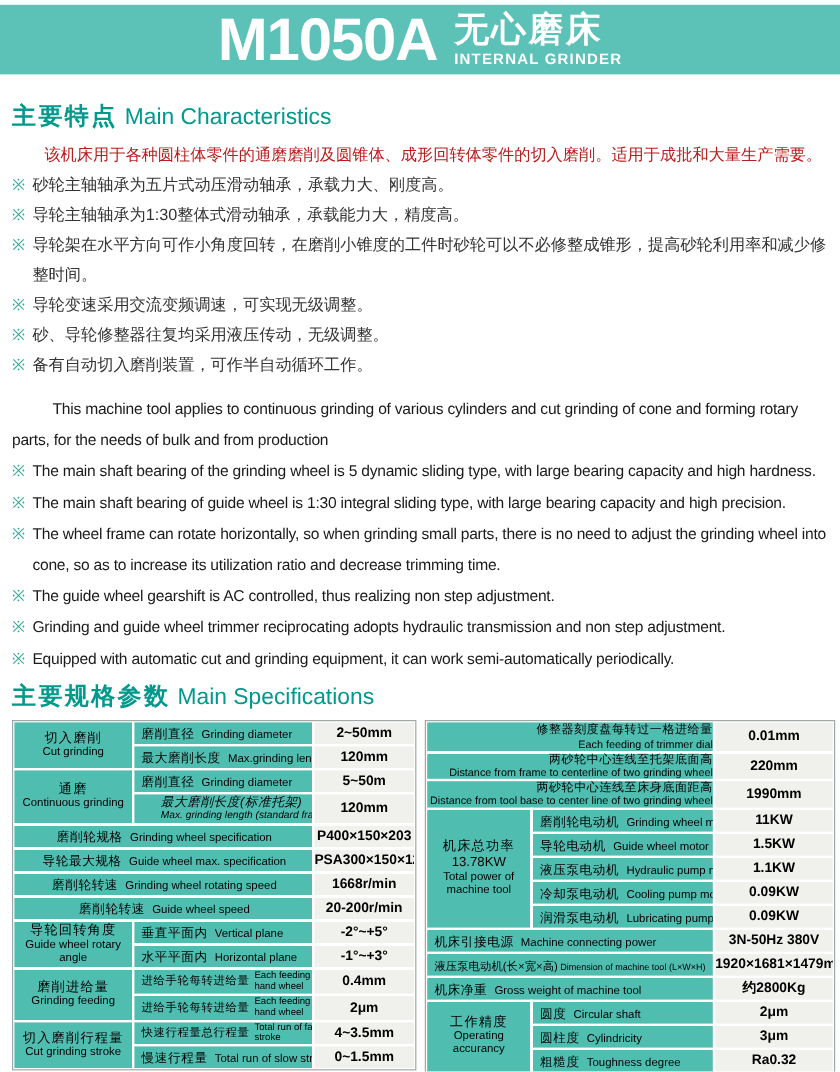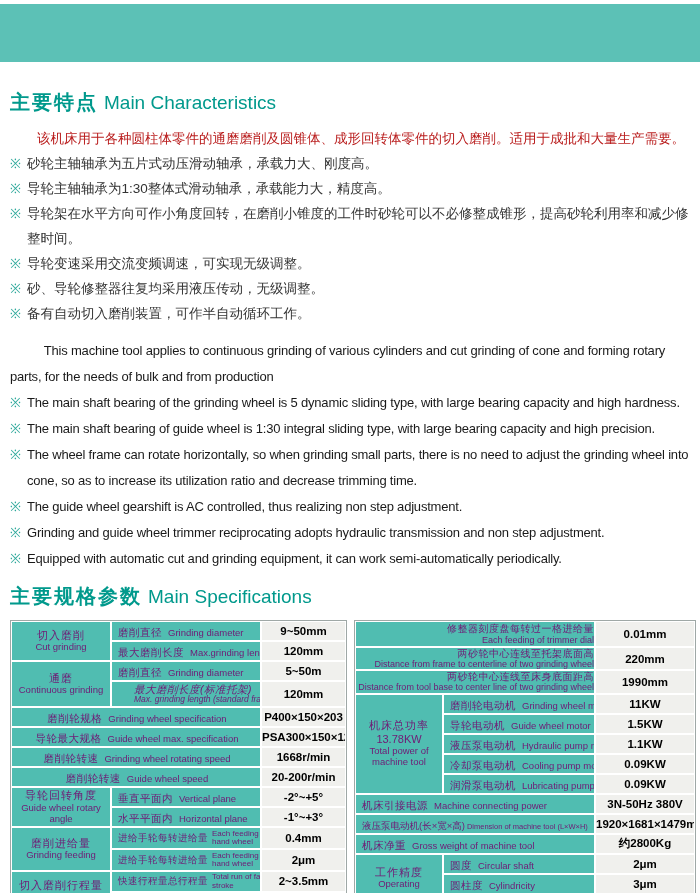--- a/index.html
+++ b/index.html
@@ -8,38 +8,38 @@
 
   
   .banner { margin-top:4px; height:58px; background:#5cc1b6; display:flex; align-items:center; justify-content:center; gap:14px; }
   .banner .model { color:#fff; font-size:50px; font-weight:700; letter-spacing:-1px; line-height:1; }
   .banner .right { display:flex; flex-direction:column; justify-content:center; }
   .banner .cnname { color:#fff; font-size:29px; font-weight:700; line-height:1.05; letter-spacing:2px; }
   .banner .enname { color:#fff; font-size:12.5px; font-weight:700; letter-spacing:1px; margin-top:1px; }
 
   
   .content { padding:0 8px 0 10px; }
-  .sec-head { margin:26px 0 8px 0; line-height:28px; }
+  .sec-head { margin:26px 0 8px 0; line-height:18px; }
   .sec-head .hcn { color:#00998c; font-size:20px; font-weight:700; letter-spacing:2px; }
   .sec-head .hen { color:#00998c; font-size:19px; font-weight:400; margin-left:6px; }
   .sec-head.second { margin:10px 0 8px 0; }
 
   .intro-cn { font-size:13.5px; color:#b91c1c; line-height:25px; text-indent:2em; }
   .blist-cn .item { display:flex; font-size:13.5px; color:#333; line-height:25px; }
   .blist-en { margin-top:12px; }
   .intro-en { font-size:13px; letter-spacing:-0.2px; color:#1a1a1a; line-height:26px; text-indent:2.6em; }
   .blist-en .item { display:flex; font-size:13px; letter-spacing:-0.2px; color:#1a1a1a; line-height:26px; }
   .marker { color:#2fa99b; width:17px; flex:0 0 17px; font-size:13px; }
   .item .txt { flex:1; }
 
   
   .tables { display:flex; gap:7px; margin-top:7px; align-items:flex-start; }
   table.spec { border-collapse:collapse; table-layout:fixed; outline:1px solid #9fa8a6; outline-offset:-1px; }
   table.spec td { border:2px solid #ffffff; overflow:hidden; }
-  td.g, td.l { background:#50bdb1; color:#701a75; }
+  td.g, td.l { background:#50bdb1; color:#000000; }
   td.v { background:#f0f0ed; color:#000; font-size:11.5px; font-weight:700; text-align:center; }
   td.g { text-align:center; }
   .gcn { display:block; font-size:11px; letter-spacing:1px; line-height:1.25; }
   .gmid { display:block; font-size:11px; line-height:1.25; }
   .gen { display:block; font-size:9.5px; line-height:1.15; }
   td.l { padding-left:6px; white-space:nowrap; }
   td.l .cn { font-size:10.5px; letter-spacing:0.5px; }
   td.l .en { font-size:9.5px; margin-left:6px; }
   td.l.merge { text-align:center; padding-left:2px; }
   td.l.merge .cn { font-size:10.5px; } td.l.merge .en { font-size:9.5px; }
@@ -55,20 +55,25 @@
   tr.h18{height:18px} tr.h19{height:19px} tr.h20{height:20px} tr.h22{height:22px} tr.h23{height:23px} tr.h26{height:26px}
   
   .tl { width:335px; } .tr { width:340px; }
   .tl col.cg{width:100px} .tl col.cl{width:150px} .tl col.cv{width:85px}
   .tr col.cg{width:88px} .tr col.cl{width:152px} .tr col.cv{width:100px}
 </style>
 </head>
 <body>
 
 <div class="banner">
+  <div class="model">M1050A</div>
+  <div class="right">
+    <div class="cnname">无心磨床</div>
+    <div class="enname">INTERNAL GRINDER</div>
+  </div>
 </div>
 
 <div class="content">
 
   <div class="sec-head">
     <span class="hcn">主要特点</span><span class="hen">Main Characteristics</span>
   </div>
 
   <div class="intro-cn">该机床用于各种圆柱体零件的通磨磨削及圆锥体、成形回转体零件的切入磨削。适用于成批和大量生产需要。</div>
 
@@ -139,21 +144,21 @@
           <col class="cl">
           <col class="cv">
         </colgroup>
       <tbody>
           <tr class="h20">
         <td class="g" rowspan="2">
               <span class="gcn">切入磨削</span>
               <span class="gen">Cut grinding</span>
             </td>
         <td class="l"><span class="cn">磨削直径</span><span class="en">Grinding diameter</span></td>
-        <td class="v">9~50mm</td>
+        <td class="v">2~50mm</td>
       </tr>
       <tr class="h20">
         <td class="l"><span class="cn">最大磨削长度</span><span class="en">Max.grinding length</span></td>
         <td class="v">120mm</td>
       </tr>
       <tr class="h19">
         <td class="g" rowspan="2">
               <span class="gcn">通磨</span>
               <span class="gen">Continuous grinding</span>
             </td>
@@ -206,21 +211,21 @@
       <tr class="h22">
         <td class="l tiny"><span class="cn">进给手轮每转进给量</span><span class="en">Each feeding of hand wheel</span></td>
         <td class="v">2μm</td>
       </tr>
       <tr class="h19">
         <td class="g" rowspan="2">
               <span class="gcn">切入磨削行程量</span>
               <span class="gen">Cut grinding stroke</span>
             </td>
         <td class="l tiny"><span class="cn">快速行程量总行程量</span><span class="en">Total run of fast stroke</span></td>
-        <td class="v">2~3.5mm</td>
+        <td class="v">4~3.5mm</td>
       </tr>
       <tr class="h19">
         <td class="l"><span class="cn">慢速行程量</span><span class="en">Total run of slow stroke</span></td>
         <td class="v">0~1.5mm</td>
       </tr>
     </tbody>
       </table>
 
     <table class="spec tr">
       <colgroup>

